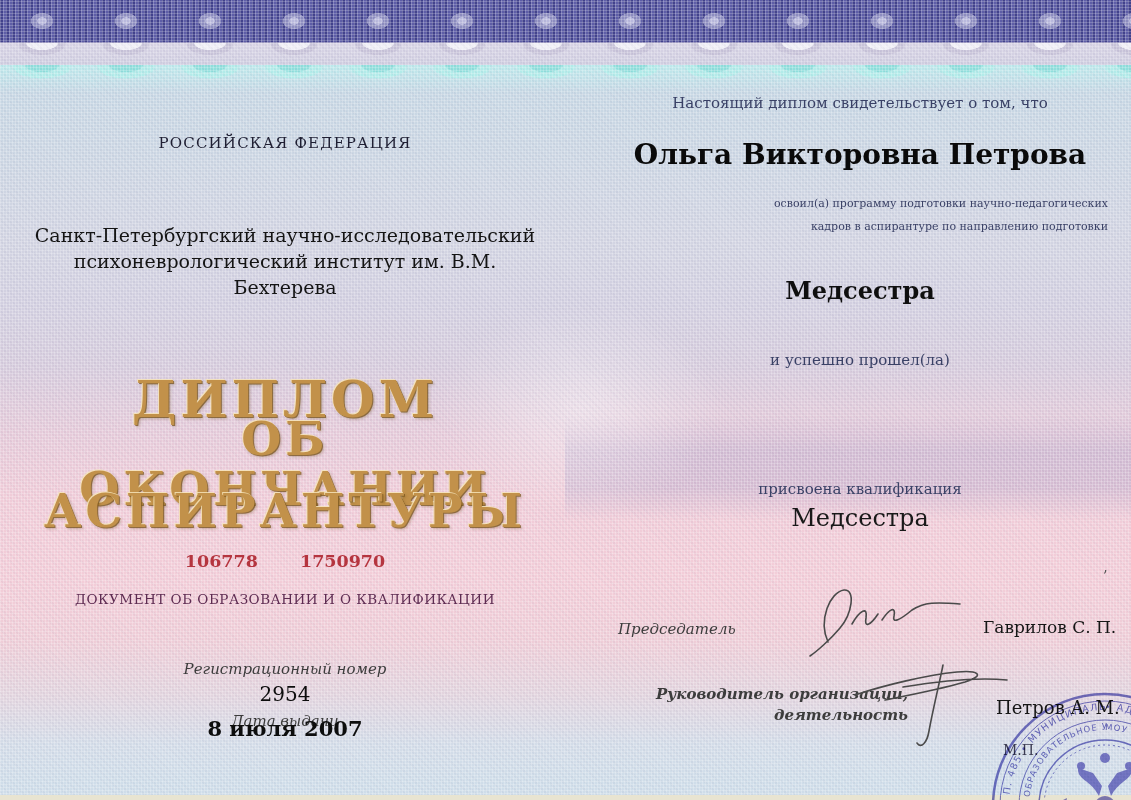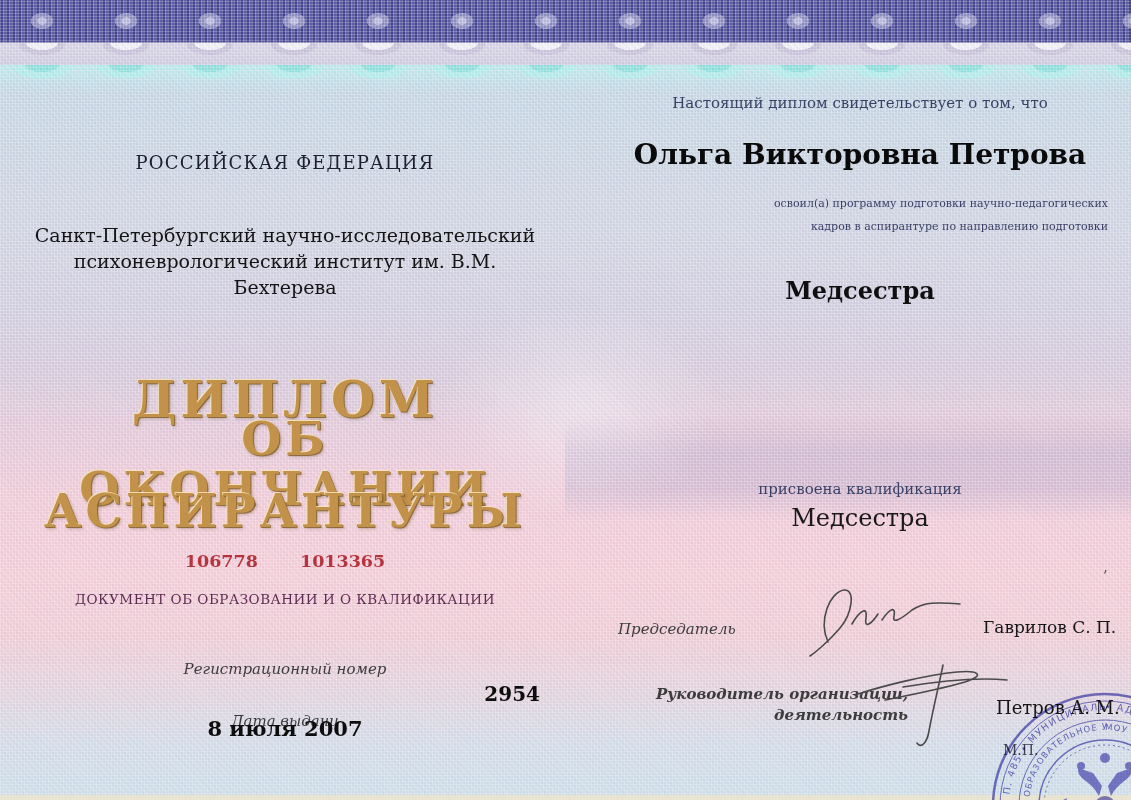--- a/index.html
+++ b/index.html
@@ -54,35 +54,35 @@
   .center-glow{
     position:absolute;left:380px;top:260px;width:400px;height:300px;z-index:0;
     background:radial-gradient(ellipse 50% 50% at 50% 50%, rgba(255,255,255,.38), rgba(255,255,255,0) 70%);
   }
   .bottom-strip{position:absolute;left:0;bottom:0;width:100%;height:5px;background:#e8e4d1;z-index:2;}
 
   
   .t{position:absolute;z-index:2;}
   .lc{left:30px;width:510px;text-align:center;}
   .rc{left:612px;width:496px;text-align:center;}
-  .country{top:152px;font-size:18px;letter-spacing:1.2px;color:#1f1f33;}
+  .country{top:134px;font-size:15px;letter-spacing:1.2px;color:#1f1f33;}
   .inst{top:222px;font-size:19px;line-height:26px;color:#141414;}
   .gold{
     color:#c2914a;font-weight:bold;letter-spacing:4px;
     text-shadow:-1px -1px 0 rgba(246,228,185,.85), 1px 1px 0 rgba(122,85,30,.75), 2px 2px 3px rgba(100,70,20,.3);
   }
   .gold-1{top:374px;font-size:50px;line-height:52px;}
   .gold-2{top:414px;font-size:46px;line-height:50px;}
   .gold-3{top:486px;font-size:46px;line-height:50px;}
   .serial{top:551px;font-size:17.5px;font-weight:bold;color:#b5353f;}
   .serial span{margin:16px 18px;}
   .doctype{top:591px;font-size:13.5px;letter-spacing:.5px;color:#5e2c52;}
   .it{font-style:italic;color:#3c3c3c;}
   .reg-label{top:660px;font-size:15px;}
-  .reg-num{top:682px;font-size:20px;font-weight:bold;color:#0d0d0d;text-align:right;}
+  .reg-num{top:682px;font-size:20px;font-weight:normal;color:#0d0d0d;}
   .date-label{top:712px;font-size:15px;}
   .date-val{top:716px;font-size:21px;font-weight:bold;color:#0d0d0d;}
   .intro{top:94px;font-size:15px;color:#3a4166;}
   .name{top:126px;font-size:28px;font-weight:bold;color:#0a0a0a;margin-top:12px;}
   .program{top:192px;font-size:11px;line-height:23px;color:#3a4166;text-align:right;}
   .spec-bold{top:276px;font-size:24px;font-weight:bold;color:#0f0f0f;}
   .passed{top:351px;font-size:15px;color:#3a4166;}
   .decision{top:425px;font-size:15.5px;color:#3a4166;}
   .qual-label{top:480px;font-size:15px;color:#3a4166;}
   .qual-val{top:504px;font-size:24px;color:#191919;}
@@ -113,35 +113,36 @@
   <div class="t lc country">РОССИЙСКАЯ ФЕДЕРАЦИЯ</div>
   <div class="t lc inst">
     <div>Санкт-Петербургский научно-исследовательский</div>
     <div>психоневрологический институт им. В.М. Бехтерева</div>
   </div>
   <div class="t lc gold gold-1">ДИПЛОМ</div>
   <div class="t lc gold gold-2">ОБ ОКОНЧАНИИ</div>
   <div class="t lc gold gold-3">АСПИРАНТУРЫ</div>
   <div class="t lc serial">
     <span>106778</span>
-    <span>1013365</span>
+    <span>1750970</span>
   </div>
   <div class="t lc doctype">ДОКУМЕНТ ОБ ОБРАЗОВАНИИ И О КВАЛИФИКАЦИИ</div>
   <div class="t lc it reg-label">Регистрационный номер</div>
   <div class="t lc reg-num">2954</div>
   <div class="t lc it date-label">Дата выдачи</div>
   <div class="t lc date-val">8 июля 2007</div>
 
   <div class="t rc intro">Настоящий диплом свидетельствует о том, что</div>
   <div class="t rc name">Ольга Викторовна Петрова</div>
   <div class="t rc program">
     <div>освоил(а) программу подготовки научно-педагогических</div>
     <div>кадров в аспирантуре по направлению подготовки</div>
   </div>
   <div class="t rc spec-bold">Медсестра</div>
+  <div class="t rc passed">и успешно прошел(ла)</div>
   <div class="t rc qual-label">присвоена квалификация</div>
   <div class="t rc qual-val">Медсестра</div>
 
   <div class="t it chair-label">Председатель</div>
   <div class="t chair-name">Гаврилов С. П.</div>
 
   <div class="t it head-label">
     <div>Руководитель организации,</div>
     <div>деятельность</div>
   </div>

